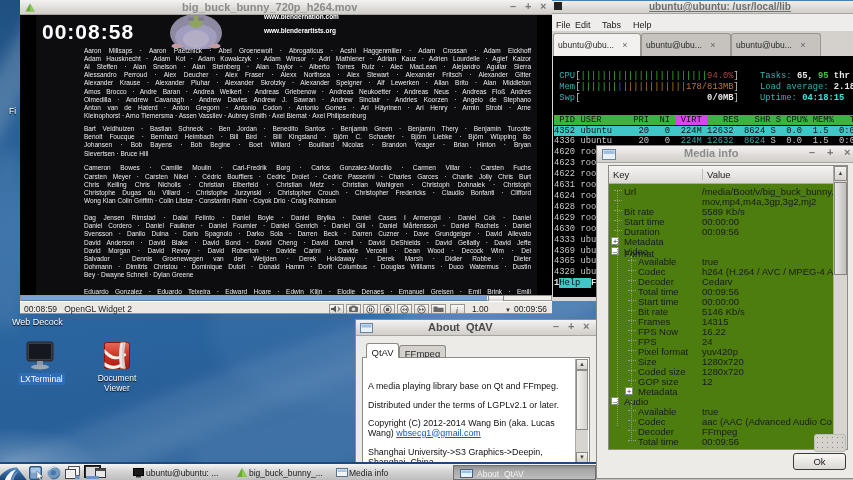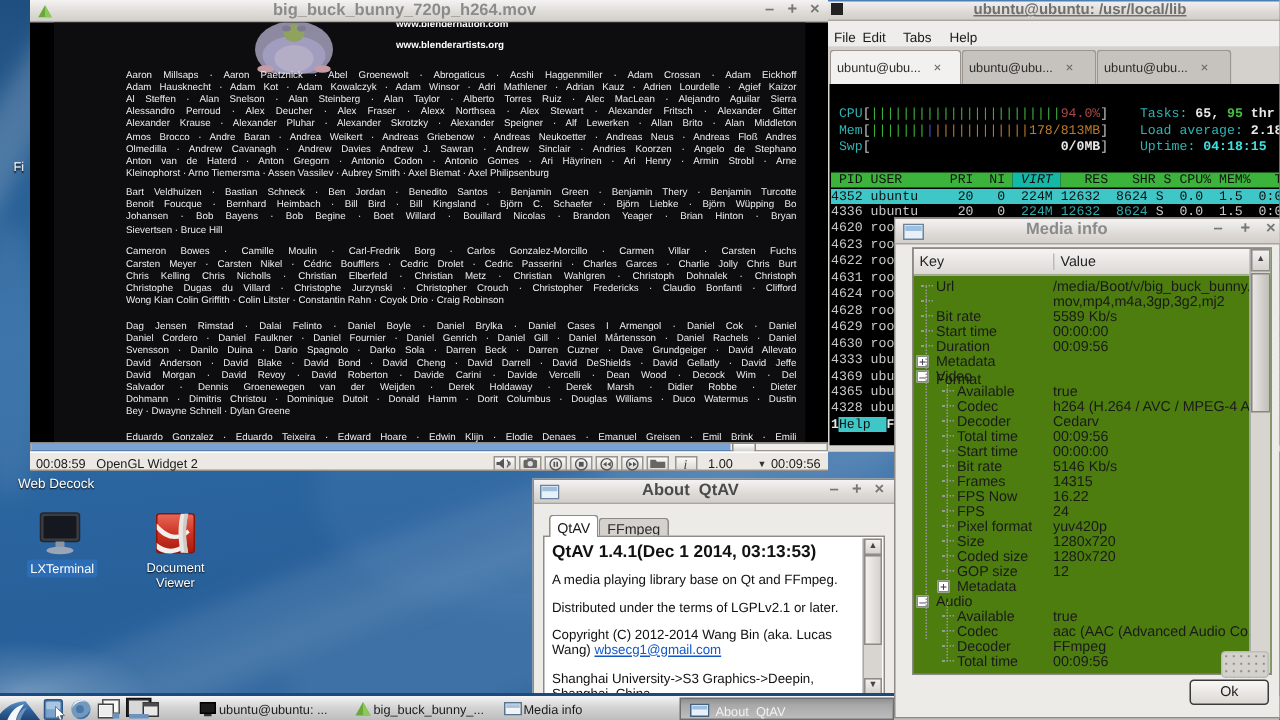--- a/index.html
+++ b/index.html
@@ -46,21 +46,21 @@
        border-bottom:none;border-radius:3px 3px 0 0;font-size:8.5px;color:#2a2a2a;
        padding:6px 0 0 4px;background:#c6c2bd;}
   .tab.on{background:#f2f1ef;}
   .tab .x{color:#666;margin-left:6px;font-size:9px;}
   #tscreen{position:absolute;left:1px;top:56px;width:300px;height:241px;background:#000;overflow:hidden;}
   #tscreen pre{margin:0;font-family:"Liberation Mono",monospace;font-size:8.8px;line-height:10.9px;
        color:#c8c8c8;position:absolute;left:1px;top:15px;}
   .cy{color:#2fb3b3;}  .gr{color:#3cb43c;}  .rd{color:#a84848;}  .or{color:#bb7a28;}
   .wh{color:#e8e8e8;font-weight:bold;} .bl{color:#4455cc;} .grb{color:#44c044;font-weight:bold;}
   .cyb{color:#3ee0e0;font-weight:bold;}
-  .hdr{background:#3cb43c;color:#111;} .hdrsel{background:#14b8a6;color:#111;font-style:italic;}
+  .hdr{background:#3cb43c;color:#111;} .hdrsel{background:#d946ef;color:#111;}
   .rowsel{background:#3fc7c7;color:#111;}
   .teal{color:#2fa8a8;}
   #term .bot{position:absolute;left:0;top:297px;width:100%;height:4px;background:#dbd8d4;}
   
   #bar{left:0;top:462px;width:853px;height:18px;background:linear-gradient(#f5f5f5,#d5d5d5 45%,#bdbdbd);
        border-top:2px solid #1d4a7e;box-sizing:border-box;}
   .tkb{position:absolute;top:1px;height:15px;font-size:8.5px;color:#1a1a1a;}
   .tkb .lab{position:absolute;top:3px;left:16px;white-space:nowrap;}
   
   #about{left:355px;top:319px;width:242px;height:150px;background:#edebe7;border:1px solid #8e8b87;}
@@ -133,20 +133,21 @@
     <svg style="position:absolute;left:5px;top:3px;" width="10" height="9" viewBox="0 0 10 9">
       <path d="M0.5,8.5 L5,0.5 L9.5,8.5 Z" fill="#6aa83a"></path>
       <path d="M5,0.5 L9.5,8.5 L5,8.5 Z" fill="#8cc95c"></path>
     </svg>
     <div class="ttl" style="left:162px;">big_buck_bunny_720p_h264.mov</div>
     <div class="wbtn" style="left:490px;">–</div>
     <div class="wbtn" style="left:505px;">+</div>
     <div class="wbtn" style="left:520px;">×</div>
   </div>
   <div id="vid">
+    <div id="timer">00:08:58</div>
     <div class="www" style="top:-2px;">www.blendernation.com</div>
     <div class="www" style="top:12px;">www.blenderartists.org</div>
 
     <svg style="position:absolute;left:129px;top:-2px;" width="62" height="36" viewBox="0 0 62 36">
       <ellipse cx="31" cy="20" rx="26" ry="19" fill="#8d89a0"></ellipse>
       <ellipse cx="31" cy="24" rx="21" ry="13" fill="#a19dbf"></ellipse>
       <ellipse cx="31" cy="26" rx="13" ry="9" fill="#b3aec6"></ellipse>
       <ellipse cx="31" cy="9" rx="7" ry="6" fill="#8fa35e"></ellipse>
       <ellipse cx="26" cy="6" rx="3" ry="2" fill="#7e7a90"></ellipse>
       <ellipse cx="36" cy="6" rx="3" ry="2" fill="#7e7a90"></ellipse>
@@ -290,21 +291,20 @@
     <div class="wbtn" style="left:227px;">×</div>
   </div>
   <div style="position:absolute;left:10px;top:23px;width:33px;height:15px;background:#fff;
        border:1px solid #8e8b87;border-bottom:none;border-radius:3px 3px 0 0;
        font-size:9.5px;color:#1a1a1a;text-align:center;padding-top:3px;z-index:2;box-sizing:border-box;">QtAV</div>
   <div style="position:absolute;left:43px;top:25px;width:47px;height:13px;background:#d5d2ce;
        border:1px solid #8e8b87;border-bottom:none;border-radius:3px 3px 0 0;
        font-size:9.5px;color:#2a2a2a;text-align:center;padding-top:2px;box-sizing:border-box;">FFmpeg</div>
   <div style="position:absolute;left:6px;top:37px;width:228px;height:108px;background:#fff;
        border:1px solid #8e8b87;box-sizing:border-box;">
-    <div style="position:absolute;left:5px;top:4px;font-size:11.5px;font-weight:bold;color:#111;white-space:nowrap;">QtAV 1.4.1(Dec 1 2014, 03:13:53)</div>
     <div style="position:absolute;left:5px;top:23px;font-size:8.9px;color:#111;white-space:nowrap;">A media playing library base on Qt and FFmpeg.</div>
     <div style="position:absolute;left:5px;top:42px;font-size:8.9px;color:#111;white-space:nowrap;">Distributed under the terms of LGPLv2.1 or later.</div>
     <div style="position:absolute;left:5px;top:61px;font-size:8.9px;color:#111;width:188px;line-height:9.6px;">Copyright (C) 2012-2014 Wang Bin (aka. Lucas Wang) <span style="color:#1358c8;text-decoration:underline;">wbsecg1@gmail.com</span></div>
     <div style="position:absolute;left:5px;top:90px;font-size:8.9px;color:#111;width:215px;line-height:9.6px;">Shanghai University-&gt;S3 Graphics-&gt;Deepin, Shanghai, China</div>
 
     <div style="position:absolute;right:1px;top:1px;width:12px;height:104px;background:#d8d5d1;border-left:1px solid #aaa;">
       <div style="position:absolute;top:0;left:0;width:12px;height:11px;background:linear-gradient(#f2f1ef,#d5d2ce);border:1px solid #8e8b87;box-sizing:border-box;font-size:6px;color:#444;text-align:center;line-height:9px;">▲</div>
       <div style="position:absolute;top:11px;left:0;width:12px;height:60px;background:linear-gradient(90deg,#f2f1ef,#d5d2ce);border:1px solid #8e8b87;box-sizing:border-box;"></div>
       <div style="position:absolute;bottom:0;left:0;width:12px;height:11px;background:linear-gradient(#f2f1ef,#d5d2ce);border:1px solid #8e8b87;box-sizing:border-box;font-size:6px;color:#444;text-align:center;line-height:9px;">▼</div>
     </div>

